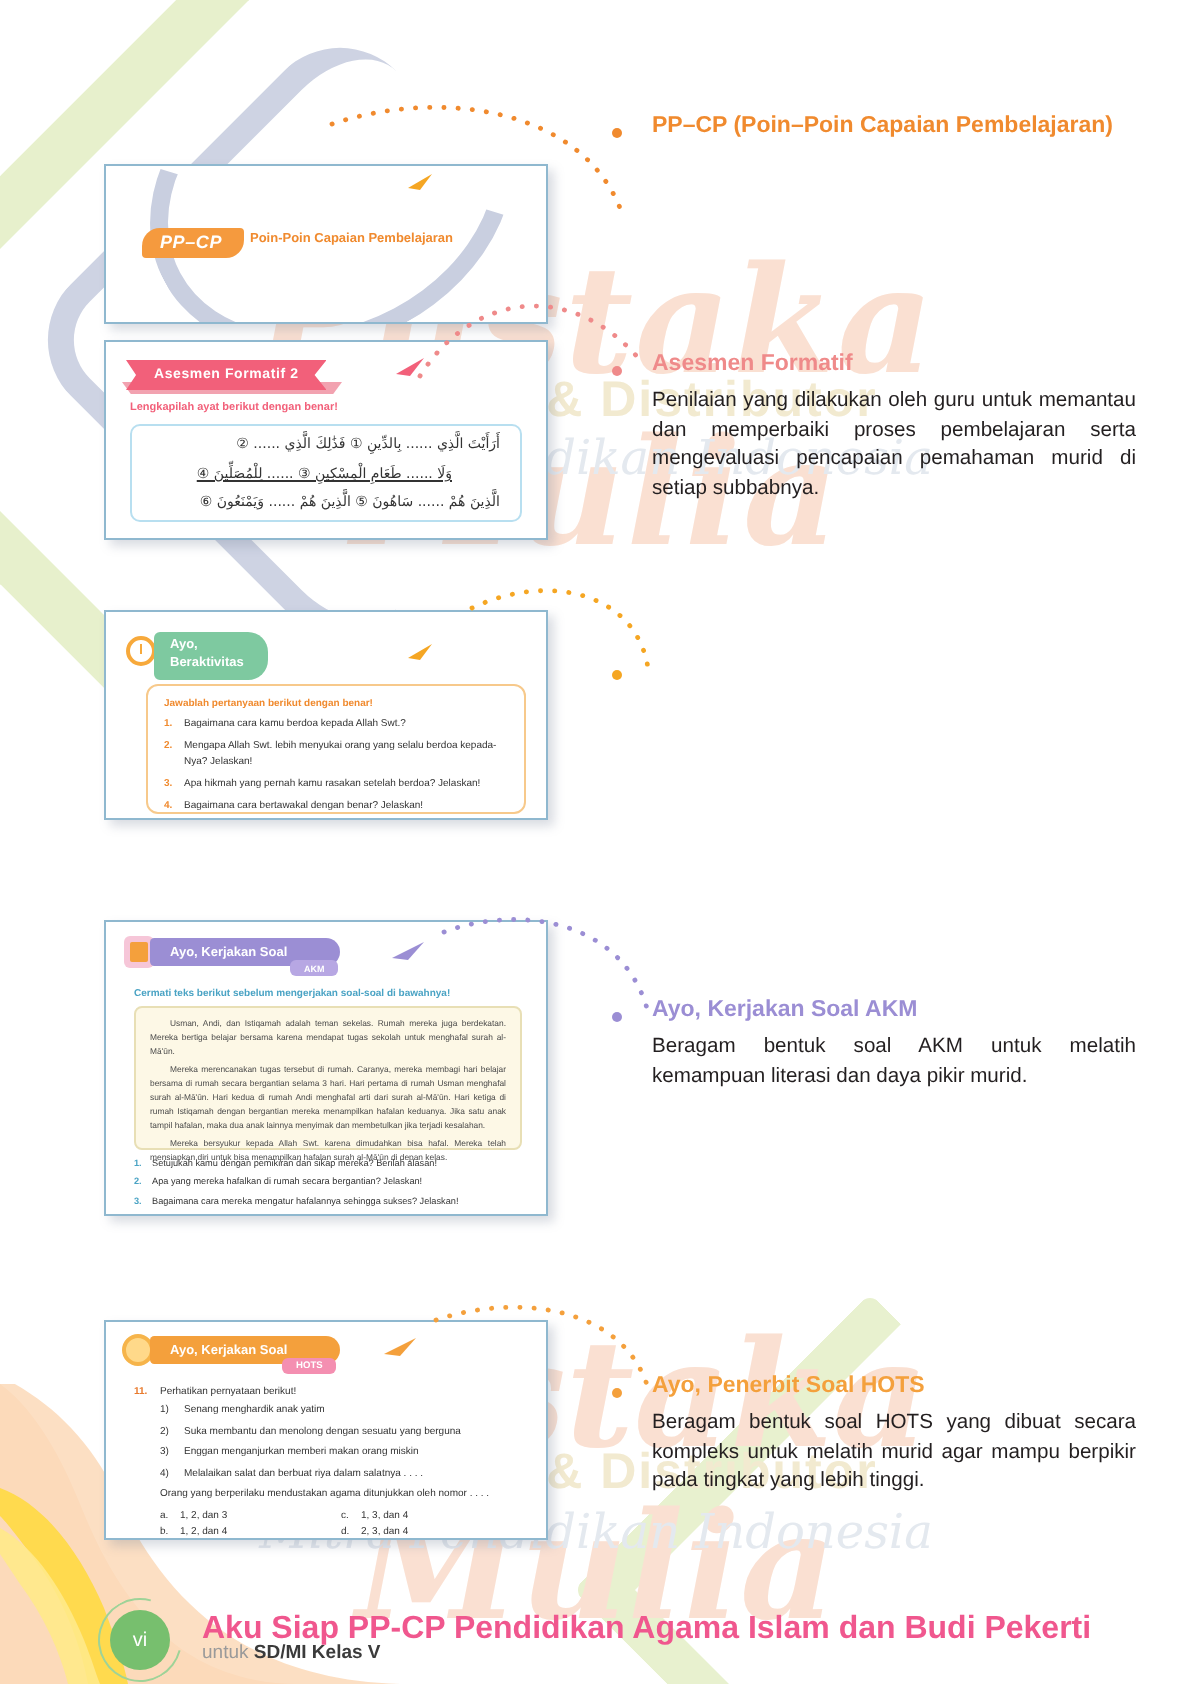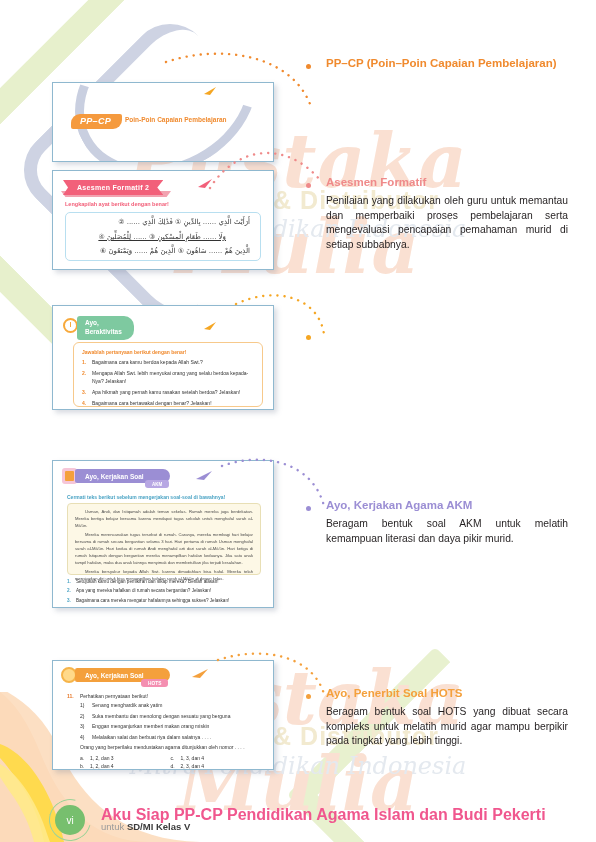--- a/index.html
+++ b/index.html
@@ -479,21 +479,21 @@
 
   <div class="block" style="top:175px">
     <h3 style="color:#ef8a8a">Asesmen Formatif</h3>
     <p>Penilaian yang dilakukan oleh guru untuk memantau dan memperbaiki proses pembelajaran serta mengevaluasi pencapaian pemahaman murid di setiap subbabnya.</p>
   </div>
 
   <div class="block" style="top:327px">
   </div>
 
   <div class="block" style="top:498px">
-    <h3 style="color:#9b8ed4">Ayo, Kerjakan Agama AKM</h3>
+    <h3 style="color:#9b8ed4">Ayo, Kerjakan Soal AKM</h3>
     <p>Beragam bentuk soal AKM untuk melatih kemampuan literasi dan daya pikir murid.</p>
   </div>
 
   <div class="block" style="top:686px">
     <h3 style="color:#f4a03c">Ayo, Penerbit Soal HOTS</h3>
     <p>Beragam bentuk soal HOTS yang dibuat secara kompleks untuk melatih murid agar mampu berpikir pada tingkat yang lebih tinggi.</p>
   </div>
 
   <div class="footer-ring"></div>
   <div class="footer-circle">vi</div>

